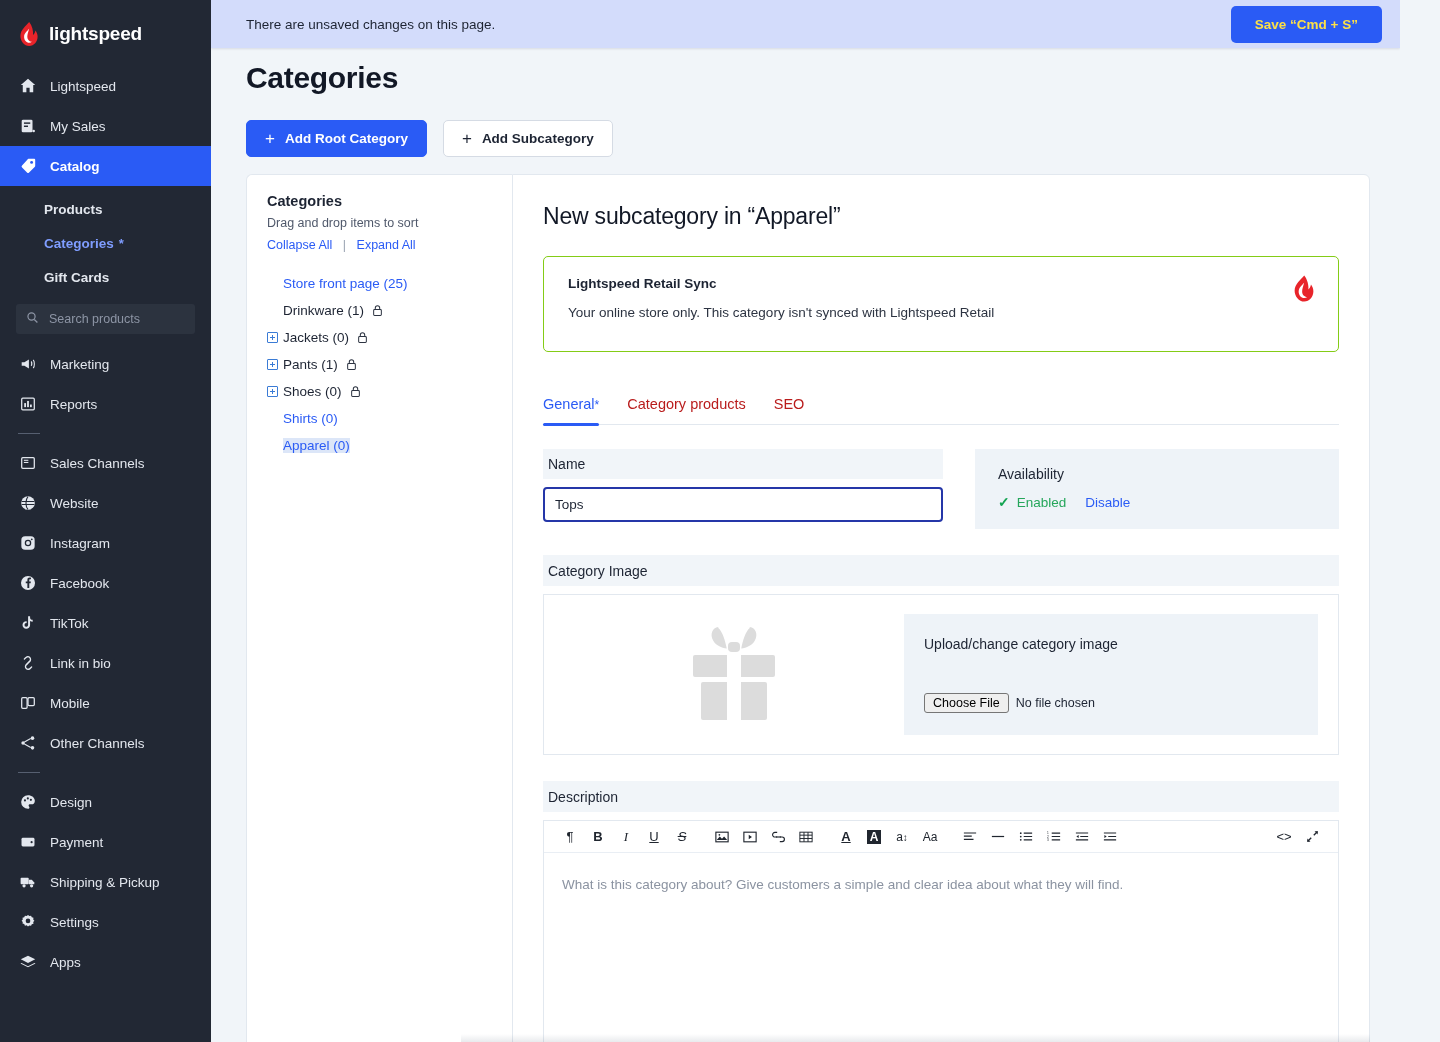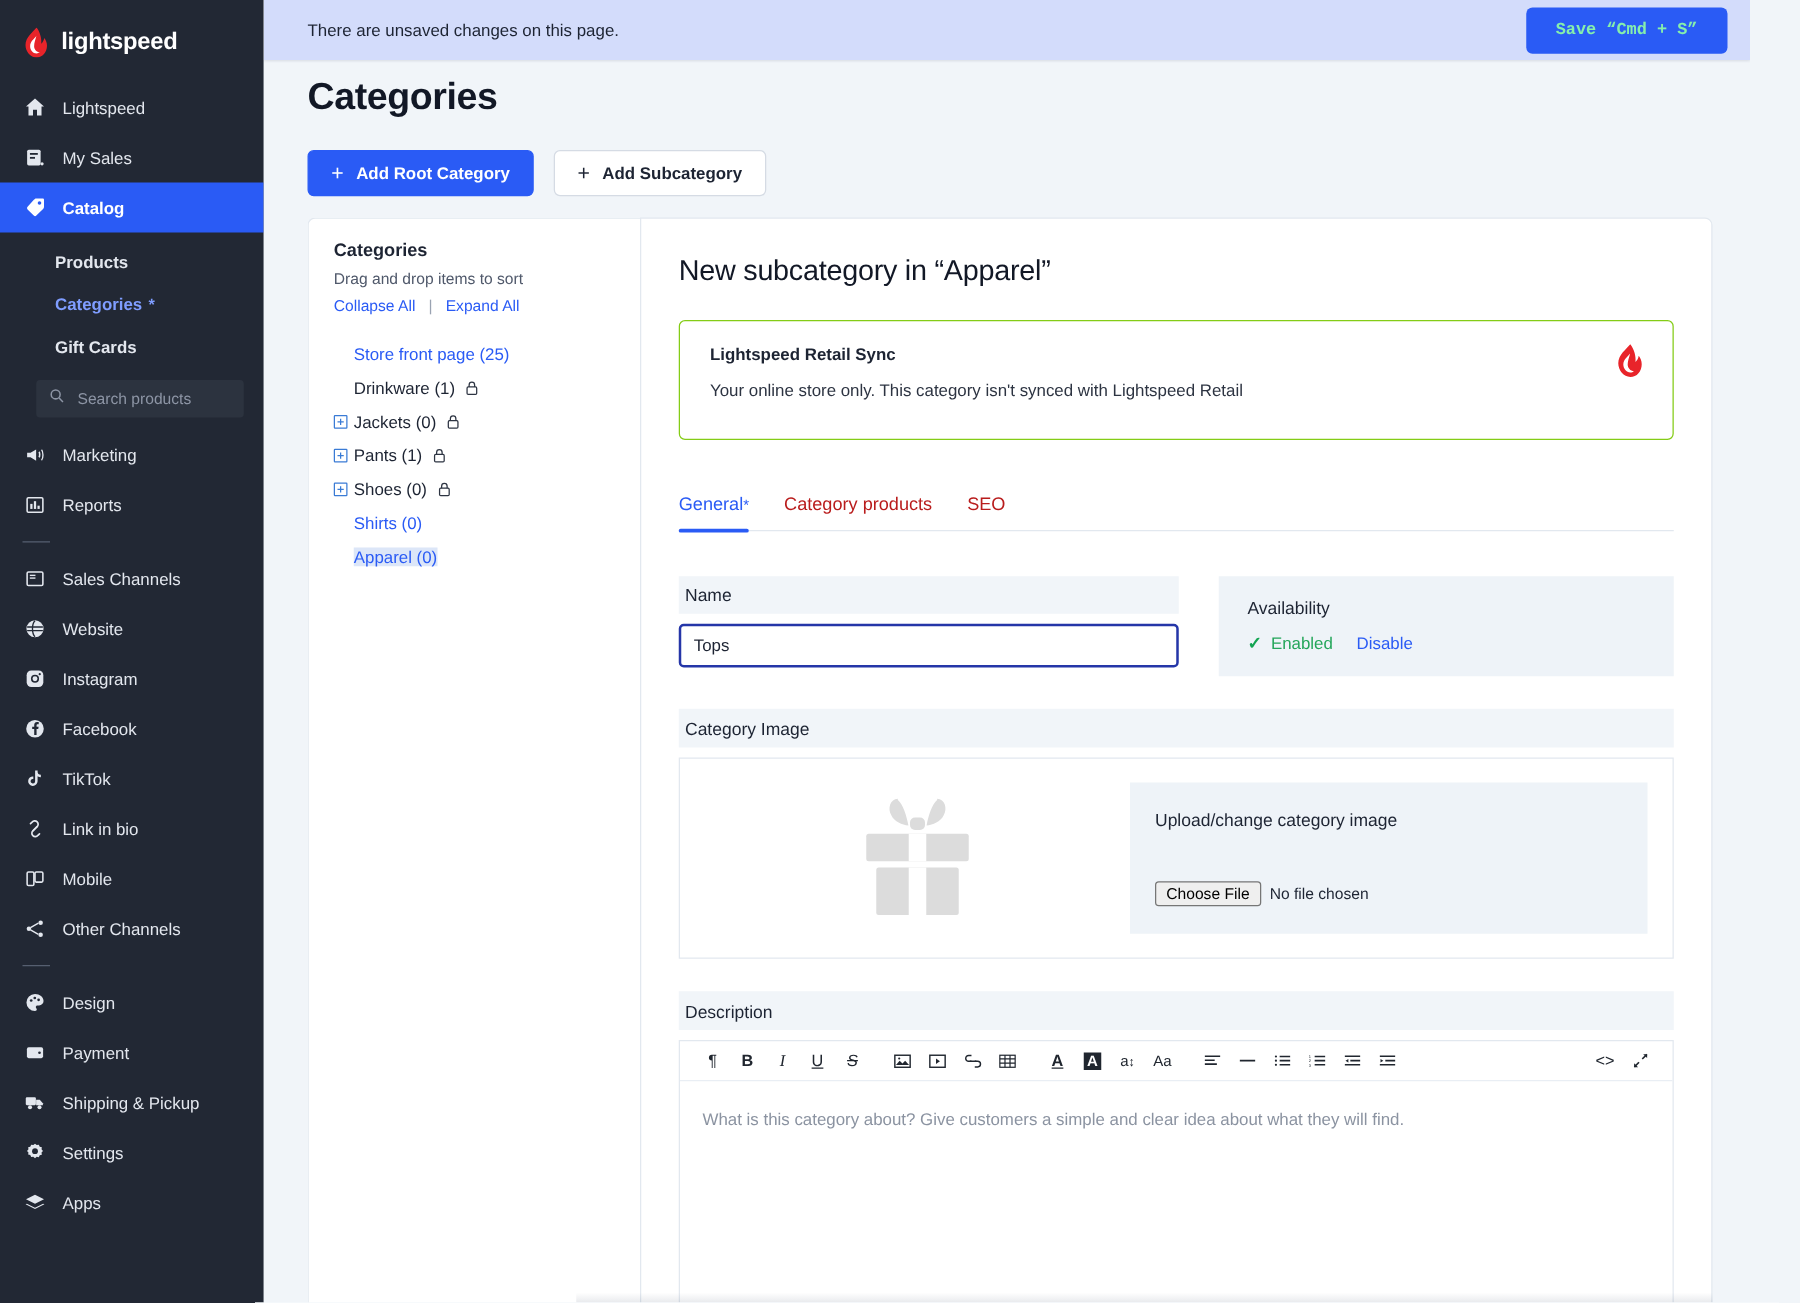--- a/index.html
+++ b/index.html
@@ -38,21 +38,21 @@
   .nav-item .ico svg { display: block; }
   .nav-item.active { background: #2a5bf5; color: #ffffff; font-weight: bold; }
   .nav-item.active .ico svg { fill: #ffffff; }
   .subnav { padding: 6px 0 4px 0; }
   .subnav-item {
     height: 34px; display: flex; align-items: center;
     padding-left: 44px; font-size: 13.5px; font-weight: bold; color: #e3e7ee; cursor: pointer;
   }
   .subnav-item.sel { color: #7f9dff; font-weight: bold; }
   .subnav-item .star { color: #7f9dff; margin-left: 5px; font-size: 13px; }
-  .search-wrap { padding: 6px 16px 10px 16px; margin-left: 13px; }
+  .search-wrap { padding: 6px 16px 10px 16px; }
   .search-box {
     height: 30px; background: #2c333f; border-radius: 3px;
     display: flex; align-items: center; gap: 8px; padding: 0 10px;
   }
   .search-box input {
     background: transparent; border: 0; outline: none;
     color: #c6cbd6; font-size: 12.5px; width: 100%;
     font-family: "Liberation Sans", sans-serif;
   }
   .search-box input::placeholder { color: #8d95a5; }
@@ -64,23 +64,23 @@
   .unsaved-bar {
     height: 48px; background: #d3dcfb;
     display: flex; align-items: center;
     padding: 0 18px 0 35px; position: relative;
     box-shadow: 0 1px 2px rgba(30,40,70,0.12);
   }
   .unsaved-text { font-size: 13.5px; color: #1d2433; }
   .save-btn {
     position: absolute; right: 18px; top: 6px;
     height: 37px; padding: 0 24px;
-    background: #2a5bf5; color: #86efac; border: 0; border-radius: 5px;
+    background: #2a5bf5; color: #fde047; border: 0; border-radius: 5px;
     font-size: 13.5px; font-weight: bold; cursor: pointer;
-    font-family: Liberation Mono, monospace;
+    font-family: Liberation Sans, sans-serif;
   }
 
   .page-body { padding: 0 30px; }
   .page-title {
     font-size: 30px; font-weight: bold; color: #121826;
     margin: 13px 0 0 5px; letter-spacing: -0.3px;
   }
 
   .toolbar { display: flex; gap: 16px; margin: 25px 0 17px 5px; }
   .btn {
@@ -152,21 +152,21 @@
     font-size: 14.5px; color: #b91c1c; padding-bottom: 12px;
     cursor: pointer; position: relative;
   }
   .tab.active { color: #2a5bf5; }
   .tab.active::after {
     content: ""; position: absolute; left: 0; right: 0; bottom: -2px;
     height: 3px; background: #2a5bf5; border-radius: 2px;
   }
   .tab .star { color: #2a5bf5; font-size: 12px; }
 
-  .form-row { display: flex; gap: 32px; margin-top: 36px; align-items: flex-start; }
+  .form-row { display: flex; gap: 32px; margin-top: 24px; align-items: flex-start; }
   .field { flex: 1; }
   .field-head {
     background: #f1f5f9; height: 30px; display: flex; align-items: center;
     padding: 0 0 0 5px; font-size: 14px; color: #1d2433;
   }
   .text-input {
     margin-top: 8px; width: 100%; height: 35px;
     border: 2px solid #2536a8; border-radius: 4px;
     padding: 0 10px; font-size: 13.5px; color: #1d2433;
     font-family: "Liberation Sans", sans-serif; outline: none;

